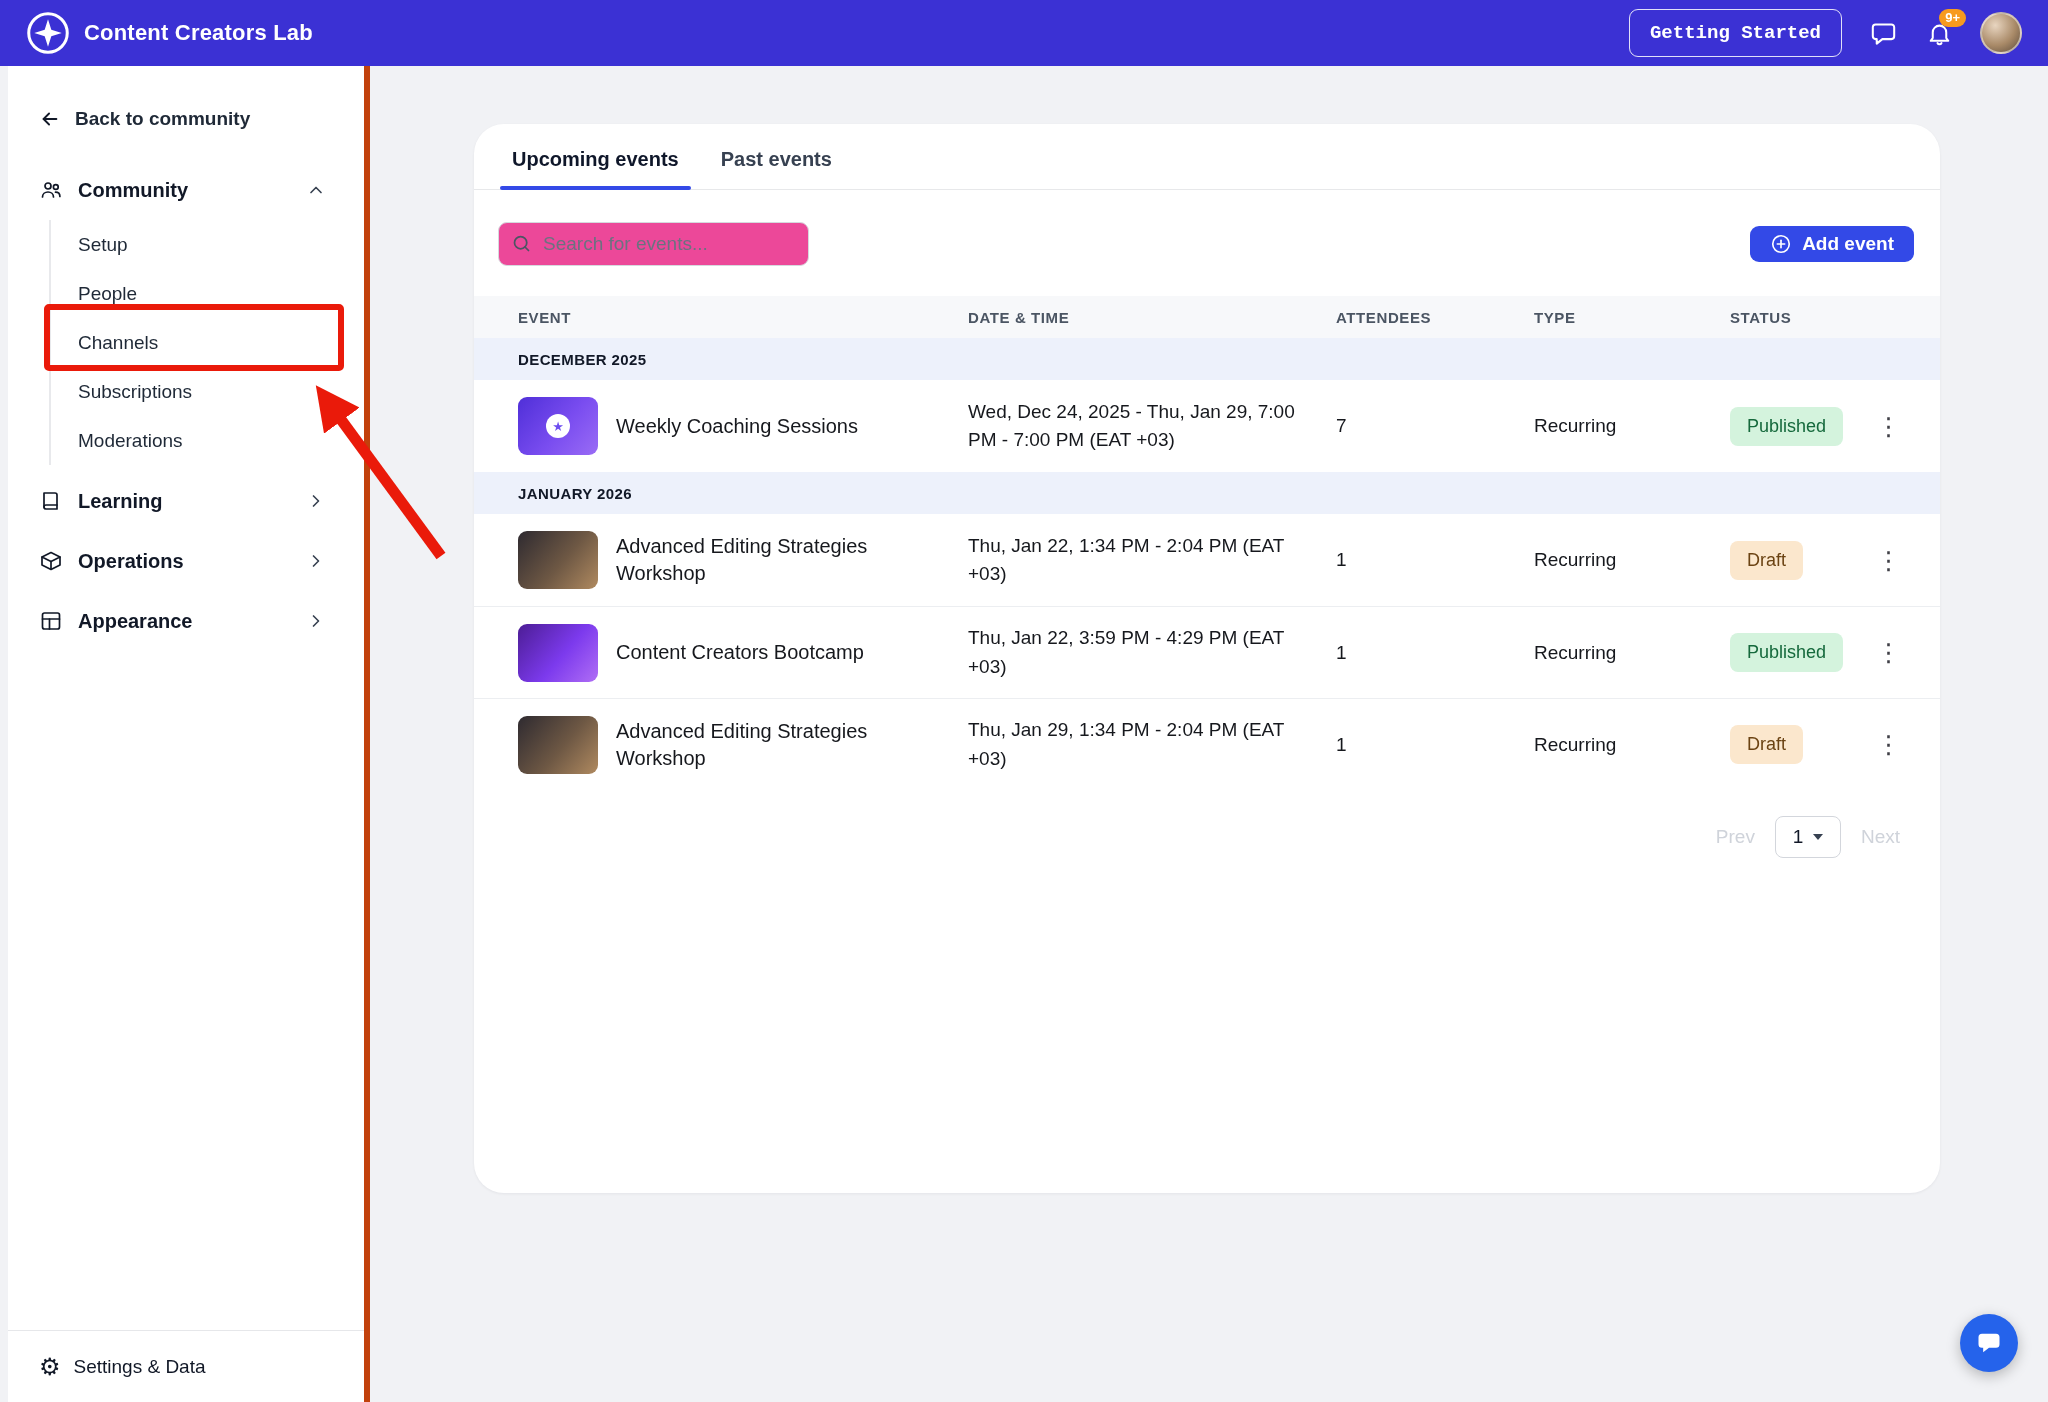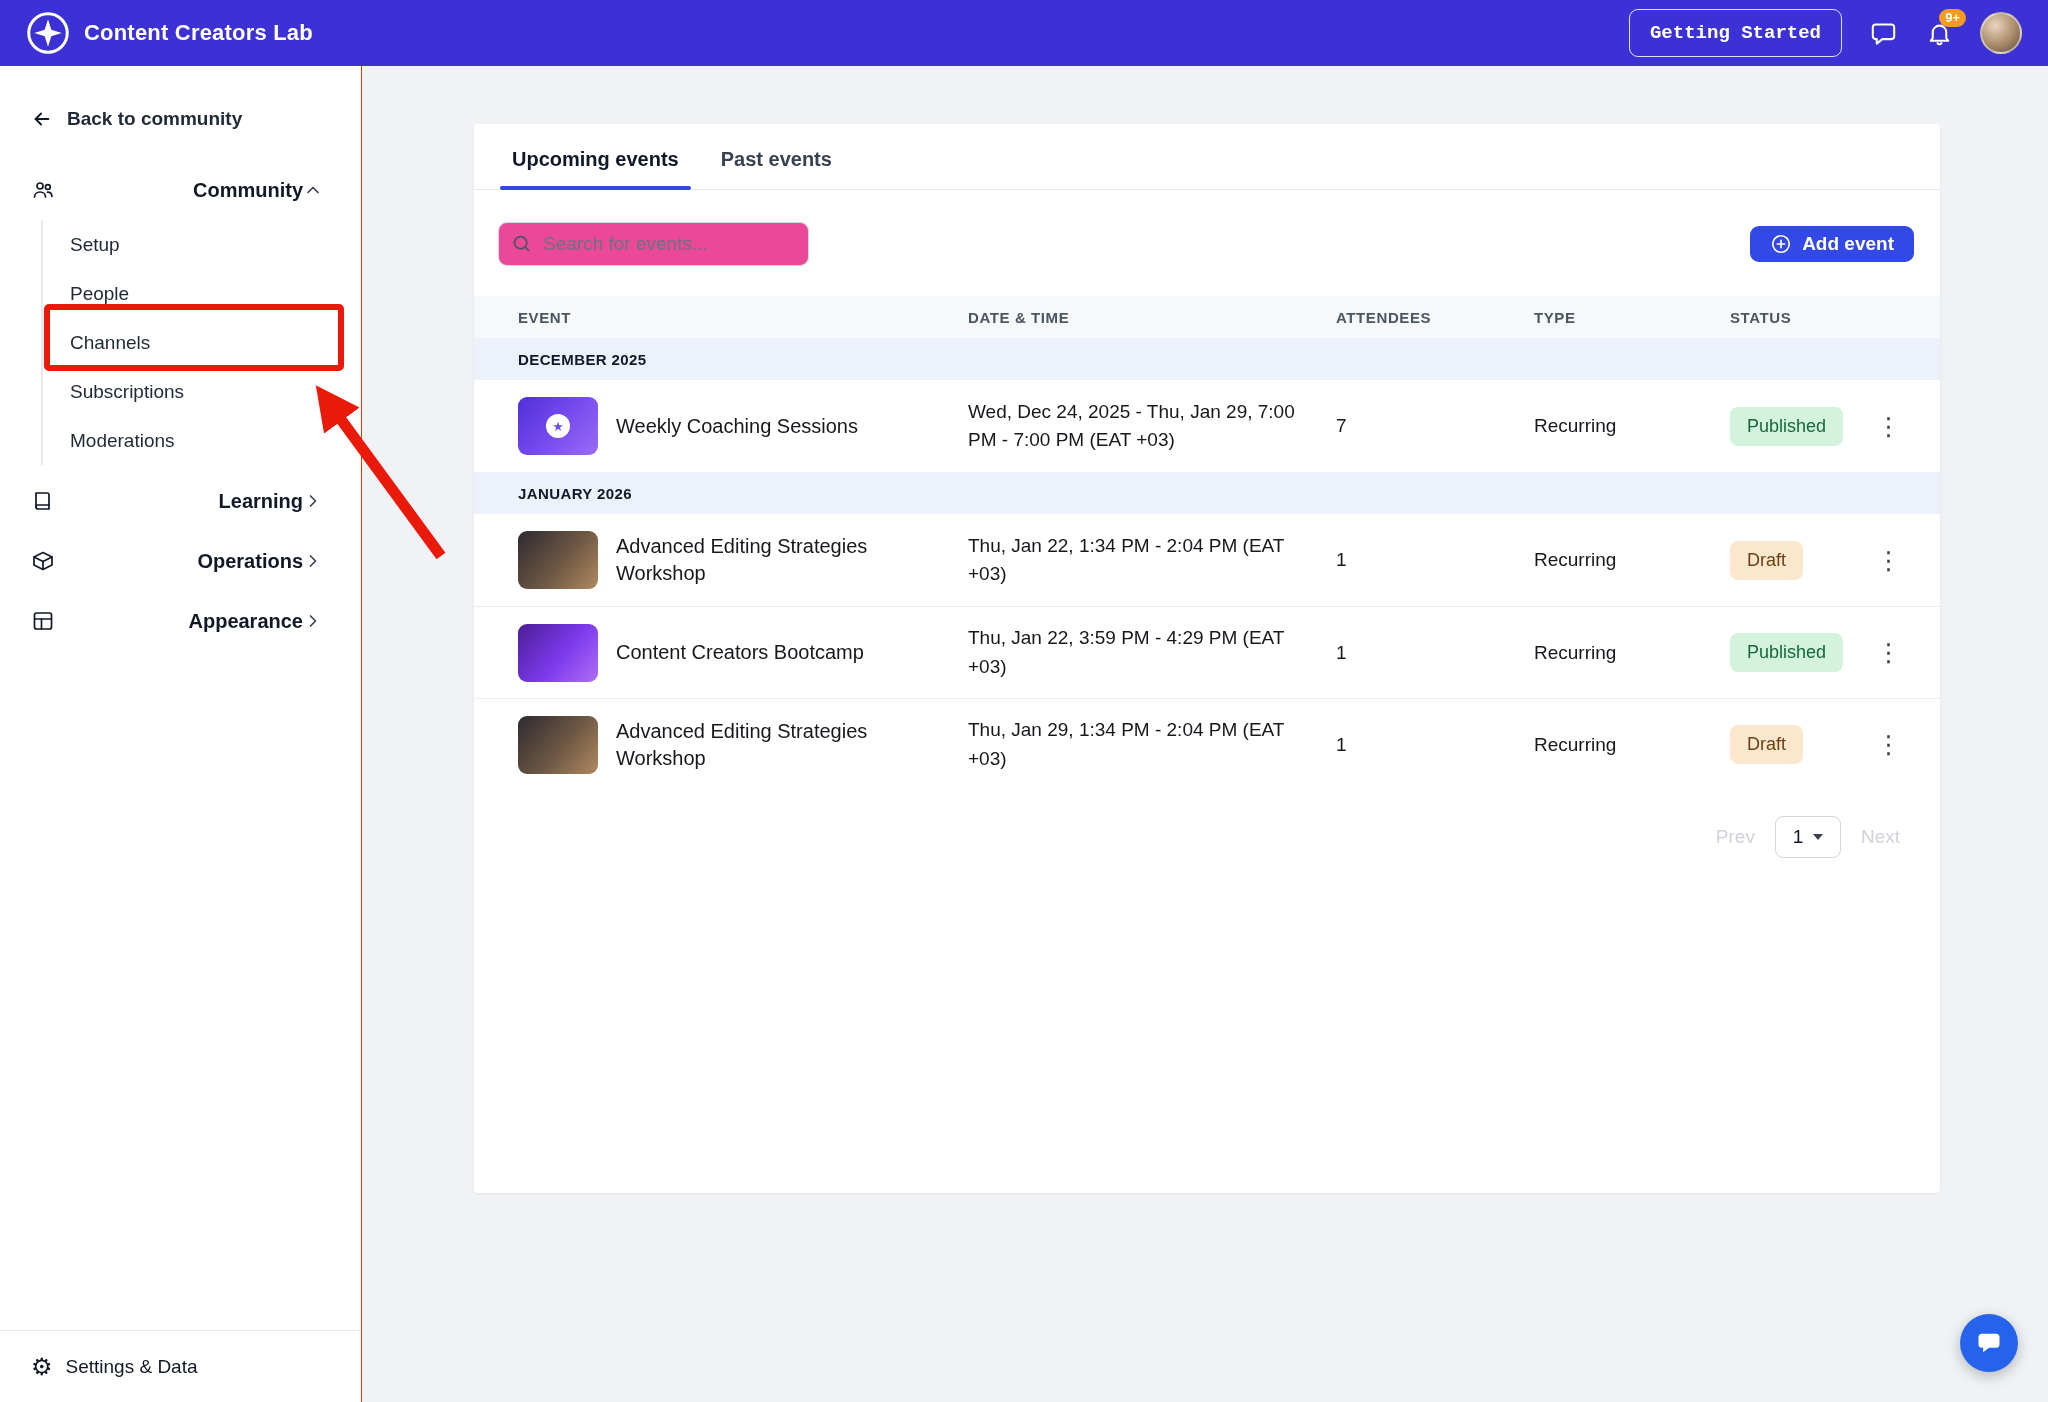--- a/index.html
+++ b/index.html
@@ -11,38 +11,38 @@
   .brand { display:flex; align-items:center; gap:14px; }
   .logo { width:44px; height:44px; display:flex; align-items:center; justify-content:center; }
   .brand-name { color:#ffffff; font-size:22px; font-weight:700; letter-spacing:.2px; }
   .topbar-right { display:flex; align-items:center; gap:26px; }
   .getting-started { background:transparent; border:1.5px solid rgba(255,255,255,.85); color:#ffffff; font-family:Liberation Mono, monospace; font-size:19px; font-weight:600; border-radius:9px; height:48px; padding:0 20px; cursor:pointer; }
   .tb-icon { width:30px; height:30px; display:flex; align-items:center; justify-content:center; position:relative; cursor:pointer; }
   .badge { position:absolute; top:-9px; right:-12px; background:#f79a1f; color:#ffffff; font-size:13px; font-weight:700; border-radius:10px; padding:2px 6px; line-height:1.1; }
   .avatar { width:42px; height:42px; border-radius:50%; background:radial-gradient(circle at 35% 30%, #e8d5c0, #a98a68 55%, #5a4a3a); border:2px solid rgba(255,255,255,.5); cursor:pointer; }
 
   
-  .sidebar { position:absolute; left:0; top:66px; width:362px; height:1336px; background:#ffffff; border-right:1px solid #c2410c; z-index:40;text-align:right; }
+  .sidebar { position:absolute; left:8px; top:66px; width:362px; height:1336px; background:#ffffff; border-right:6px solid #c2410c; z-index:40; }
   .back-link { display:flex; align-items:center; gap:14px; padding:42px 0 0 31px; font-size:19px; font-weight:600; color:#1f2937; cursor:pointer; }
   .side-section-head { display:flex; align-items:center; padding:0 38px 0 31px; margin-top:40px; height:40px; cursor:pointer; }
   .side-section-head .s-icon { width:26px; display:flex; color:#111827; }
   .side-section-head .s-label { font-size:20px; font-weight:700; margin-left:13px; flex:1; }
   .chev { display:flex; color:#374151; }
   .subnav { margin:10px 0 6px 41px; border-left:2px solid #e8e9ec; }
   .sub-item { position:relative; height:49px; display:flex; align-items:center; padding-left:27px; font-size:19px; color:#1f2937; cursor:pointer; }
   .sub-item.active::before { content:""; position:absolute; left:-2px; top:6px; bottom:6px; width:3px; background:#3349e7; border-radius:2px; }
   .side-row { display:flex; align-items:center; padding:0 38px 0 31px; height:60px; cursor:pointer; }
   .side-row .s-icon { width:26px; display:flex; color:#111827; }
   .side-row .s-label { font-size:20px; font-weight:600; margin-left:13px; flex:1; color:#111827; }
   .side-bottom { position:absolute; left:0; bottom:-0px; width:100%; border-top:1px solid #e6e7ea; height:72px; display:flex; align-items:center; padding-left:31px; gap:13px; cursor:pointer; }
   .side-bottom .s-label { font-size:19px; font-weight:500; color:#111827; }
   .gear-glyph { font-size:24px; line-height:1; color:#111827; }
 
   
-  .main-card { position:absolute; left:474px; top:124px; width:1466px; height:1069px; background:#ffffff; border-radius:4px; box-shadow:0 1px 3px rgba(16,24,40,.06); z-index:10; }
+  .main-card { position:absolute; left:474px; top:124px; width:1466px; height:1069px; background:#ffffff; border-radius:30px; box-shadow:0 1px 3px rgba(16,24,40,.06); z-index:10; }
   .tabs { display:flex; gap:42px; padding-left:38px; border-bottom:1px solid #e7e8ea; }
   .tab { position:relative; padding:24px 0 18px; font-size:20px; font-weight:600; color:#374151; cursor:pointer; }
   .tab.active { color:#0f172a; }
   .tab.active::after { content:""; position:absolute; left:-12px; right:-12px; bottom:-1px; height:4px; background:#3349e7; border-radius:3px; }
 
   .toolbar { display:flex; align-items:center; justify-content:space-between; padding:32px 26px 0 24px; }
   .search-wrap { position:relative; }
   .search-wrap input { width:311px; height:44px; border:1px solid #d6d9de; border-radius:9px; font-family:inherit; font-size:19px; color:#111827; padding:0 14px 0 44px; outline:none; background:#ec4899; }
   .search-wrap input::placeholder { color:#6b7280; }
   .search-ic { position:absolute; left:13px; top:11px; color:#4b5563; }

